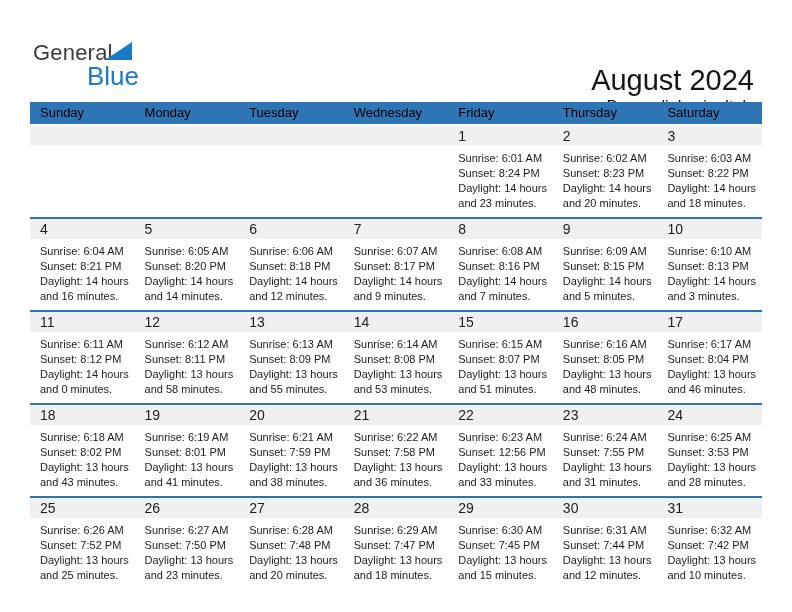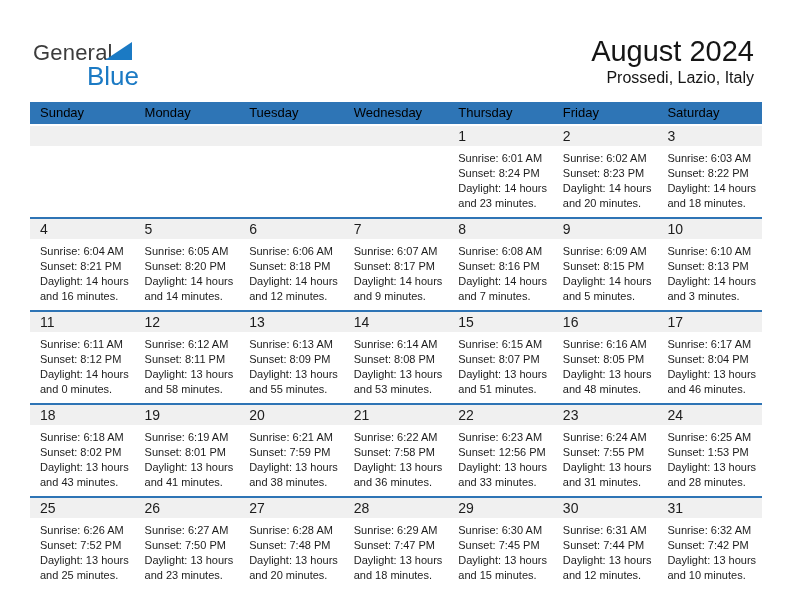--- a/index.html
+++ b/index.html
@@ -14,21 +14,21 @@
   .logo{position:absolute;left:33px;top:38px;width:120px;height:50px;}
   .logo-general{position:absolute;left:0;top:2px;font-size:22px;color:#3c3c3c;letter-spacing:0.2px;}
   .logo-triangle{position:absolute;left:72px;top:4px;width:27px;height:18px;
     background:var(--logo-blue);
     -webkit-clip-path:polygon(100% 0,100% 100%,0 100%);
     clip-path:polygon(100% 0,100% 100%,0 100%);}
   .logo-blue{position:absolute;left:54px;top:23px;font-size:26px;color:var(--logo-blue);}
 
   
   .title-block{position:absolute;top:34px;right:38px;text-align:right;color:#151515;}
-  .title{font-size:29px;line-height:34px;font-weight:400;}
+  .title{font-size:29px;line-height:34px;font-weight:400;margin-top:29px;}
   .subtitle{font-size:16px;line-height:19px;}
 
   
   .calendar{position:absolute;left:30px;top:102px;width:732px;}
   .weekday-row{display:grid;grid-template-columns:repeat(7,1fr);background:var(--header-bg);height:22px;}
   .weekday-cell{color:#000000;font-size:13px;line-height:22px;padding-left:10px;overflow:hidden;white-space:nowrap;}
   .week-row{display:grid;grid-template-columns:repeat(7,1fr);height:93px;box-sizing:border-box;
     border-top:2px solid var(--divider);}
   .week-row.first{border-top:none;padding-top:2px;}
   .day-cell{overflow:hidden;}
@@ -52,22 +52,22 @@
     <div class="title">August 2024</div>
     <div class="subtitle">Prossedi, Lazio, Italy</div>
   </div>
 
   <div class="calendar">
     <div class="weekday-row" id="weekday-row">
         <div class="weekday-cell">Sunday</div>
         <div class="weekday-cell">Monday</div>
         <div class="weekday-cell">Tuesday</div>
         <div class="weekday-cell">Wednesday</div>
+        <div class="weekday-cell">Friday</div>
         <div class="weekday-cell">Thursday</div>
-        <div class="weekday-cell">Friday</div>
         <div class="weekday-cell">Saturday</div>
       </div>
     <div id="weeks-container">
         <div class="week-row first">
           <div class="day-cell">
             <div class="date-band"></div>
             <div class="cell-info"></div>
           </div>
           <div class="day-cell">
             <div class="date-band"></div>
@@ -291,21 +291,21 @@
               <div>Sunrise: 6:24 AM</div>
               <div>Sunset: 7:55 PM</div>
               <div>Daylight: 13 hours</div>
               <div>and 31 minutes.</div>
             </div>
           </div>
           <div class="day-cell">
             <div class="date-band">24</div>
             <div class="cell-info">
               <div>Sunrise: 6:25 AM</div>
-              <div>Sunset: 1:53 PM</div>
+              <div>Sunset: 3:53 PM</div>
               <div>Daylight: 13 hours</div>
               <div>and 28 minutes.</div>
             </div>
           </div>
         </div>
         <div class="week-row">
           <div class="day-cell">
             <div class="date-band">25</div>
             <div class="cell-info">
               <div>Sunrise: 6:26 AM</div>

